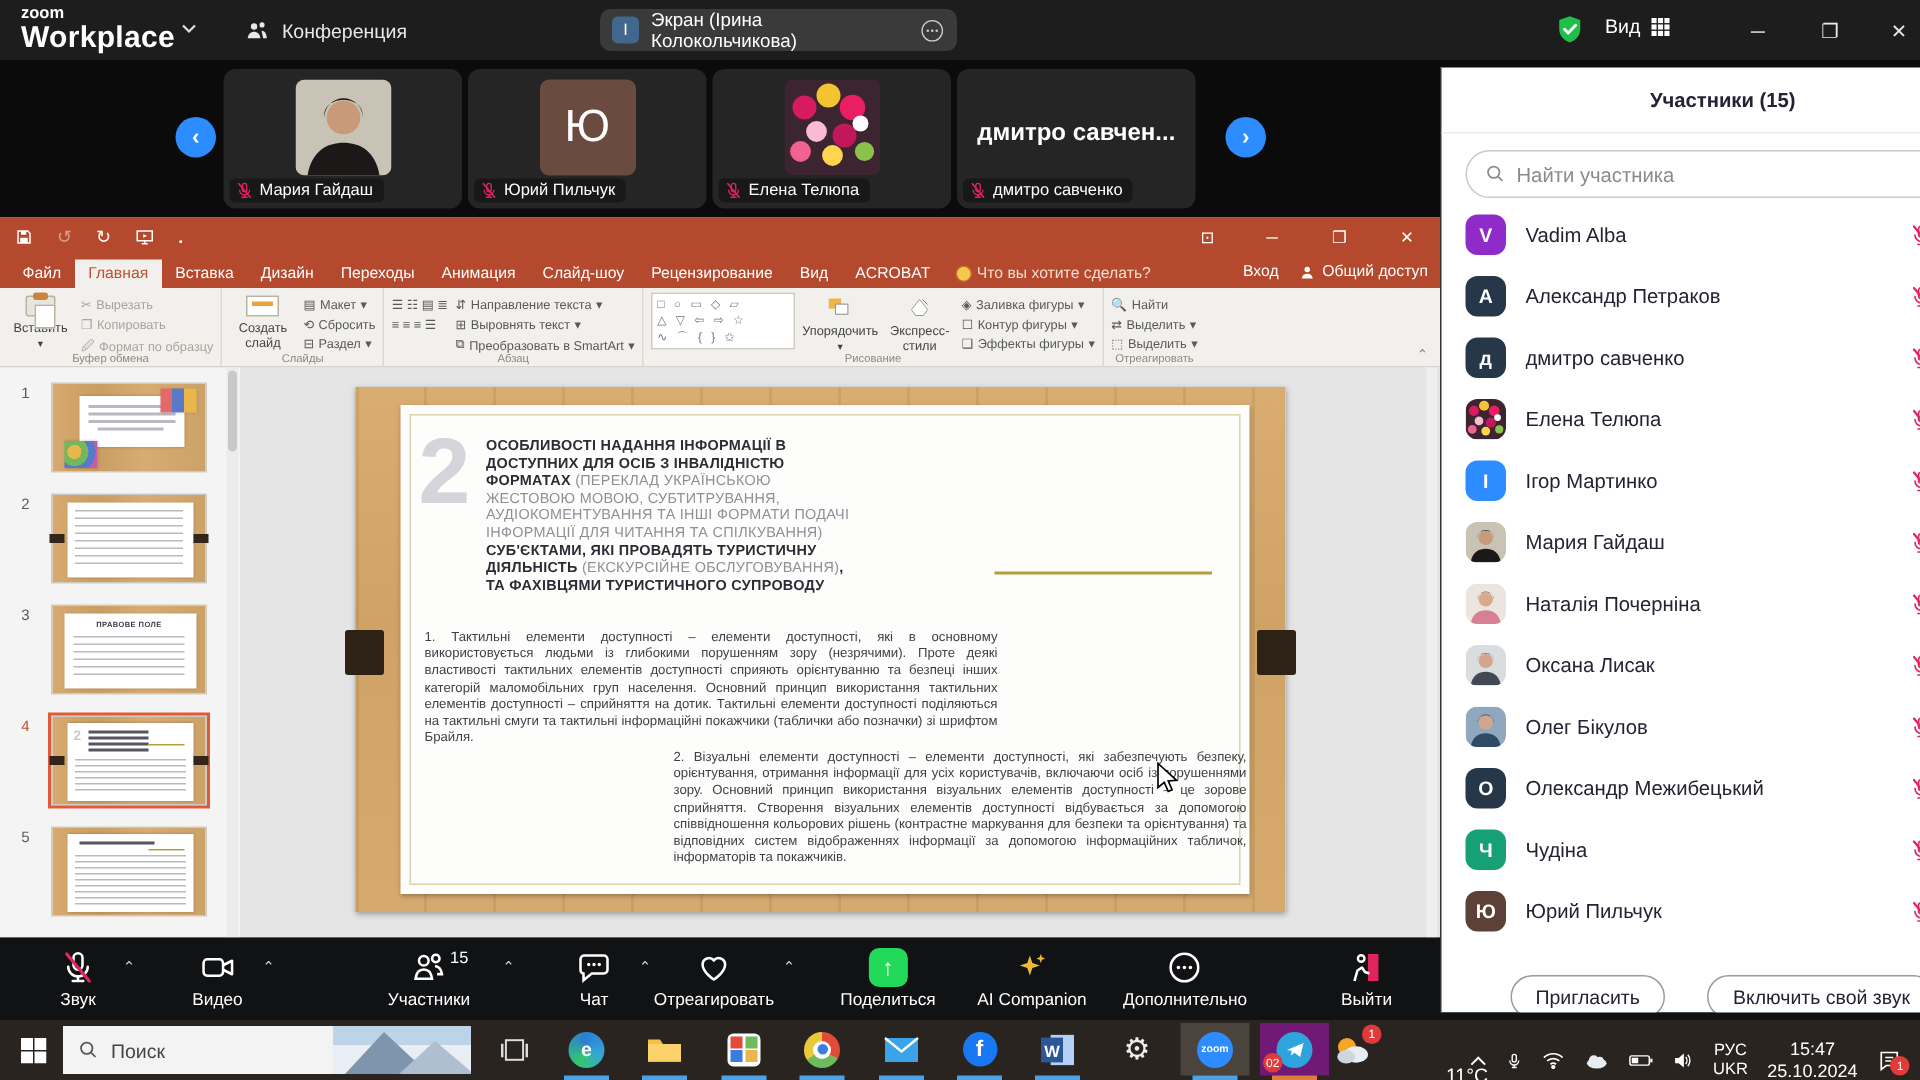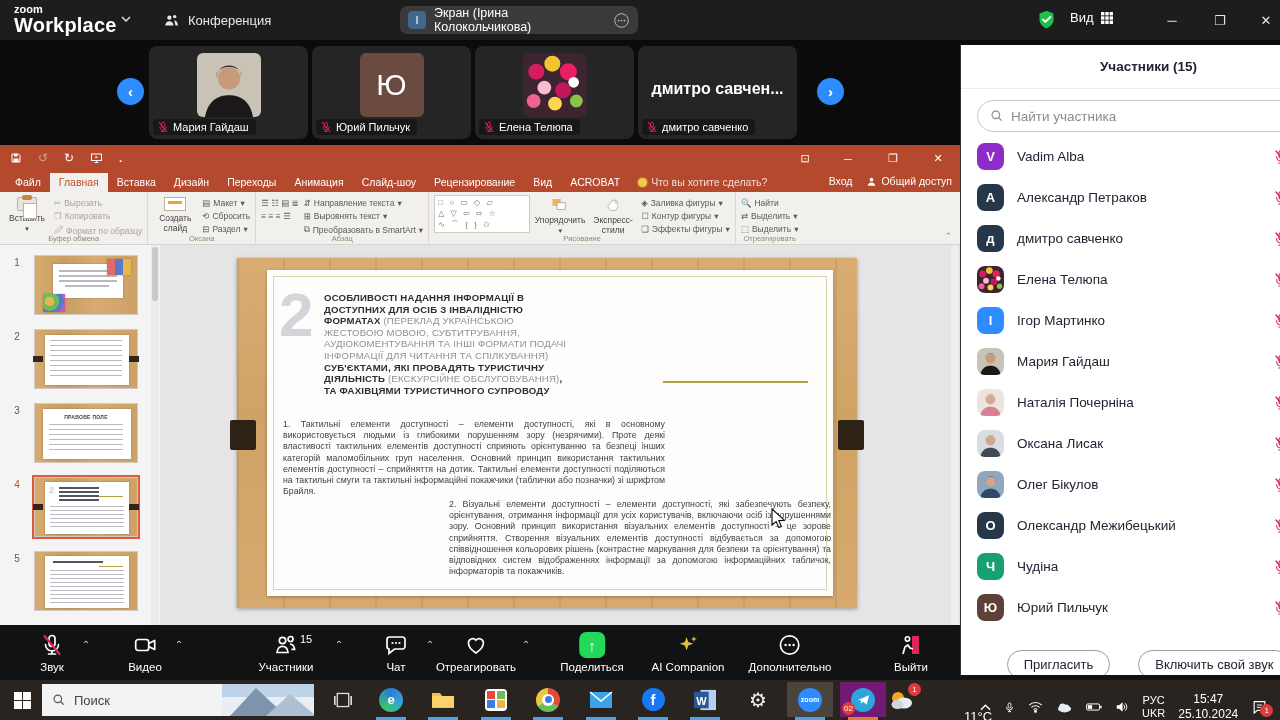--- a/index.html
+++ b/index.html
@@ -375,21 +375,21 @@
       <div class="rgroup">
         <div class="bigbtn">
             <span class="slideicon"></span>
             <span>Создать слайд</span>
           </div>
         <div class="smalls">
           <span class="it">▤ <span>Макет</span> ▾</span>
           <span class="it">⟲ <span>Сбросить</span></span>
           <span class="it">⊟ <span>Раздел</span> ▾</span>
         </div>
-        <div class="glabel">Оксана</div>
+        <div class="glabel">Слайды</div>
       </div>
       <div class="rgroup">
         <div class="smalls" style="font-size:9px;color:#666;">
           <span class="it">☰ ☷ ▤ ≣</span>
           <span class="it">≡ ≡ ≡ ☰</span>
         </div>
         <div class="smalls">
           <span class="it">⇵ <span>Направление текста</span> ▾</span>
           <span class="it">⊞ <span>Выровнять текст</span> ▾</span>
           <span class="it">⧉ <span>Преобразовать в SmartArt</span> ▾</span>

